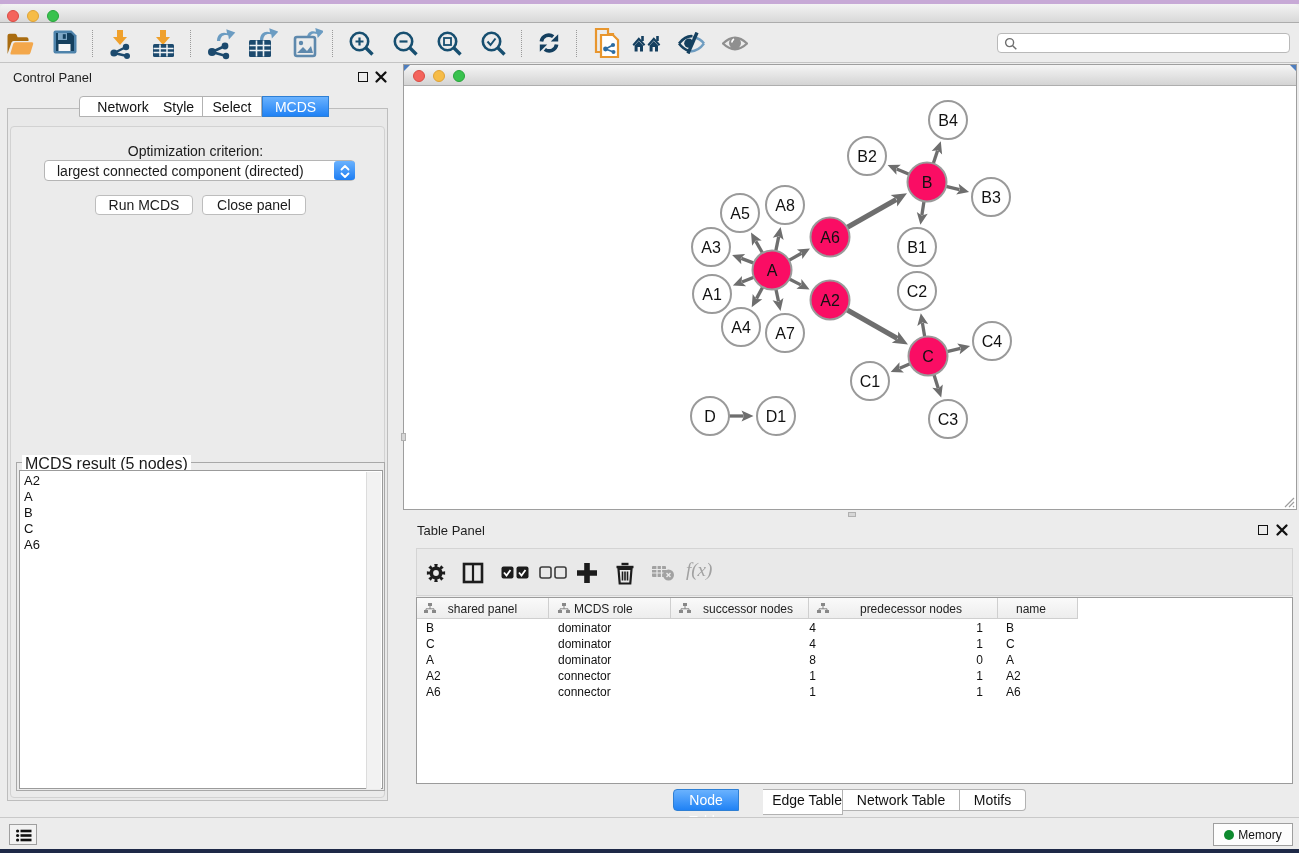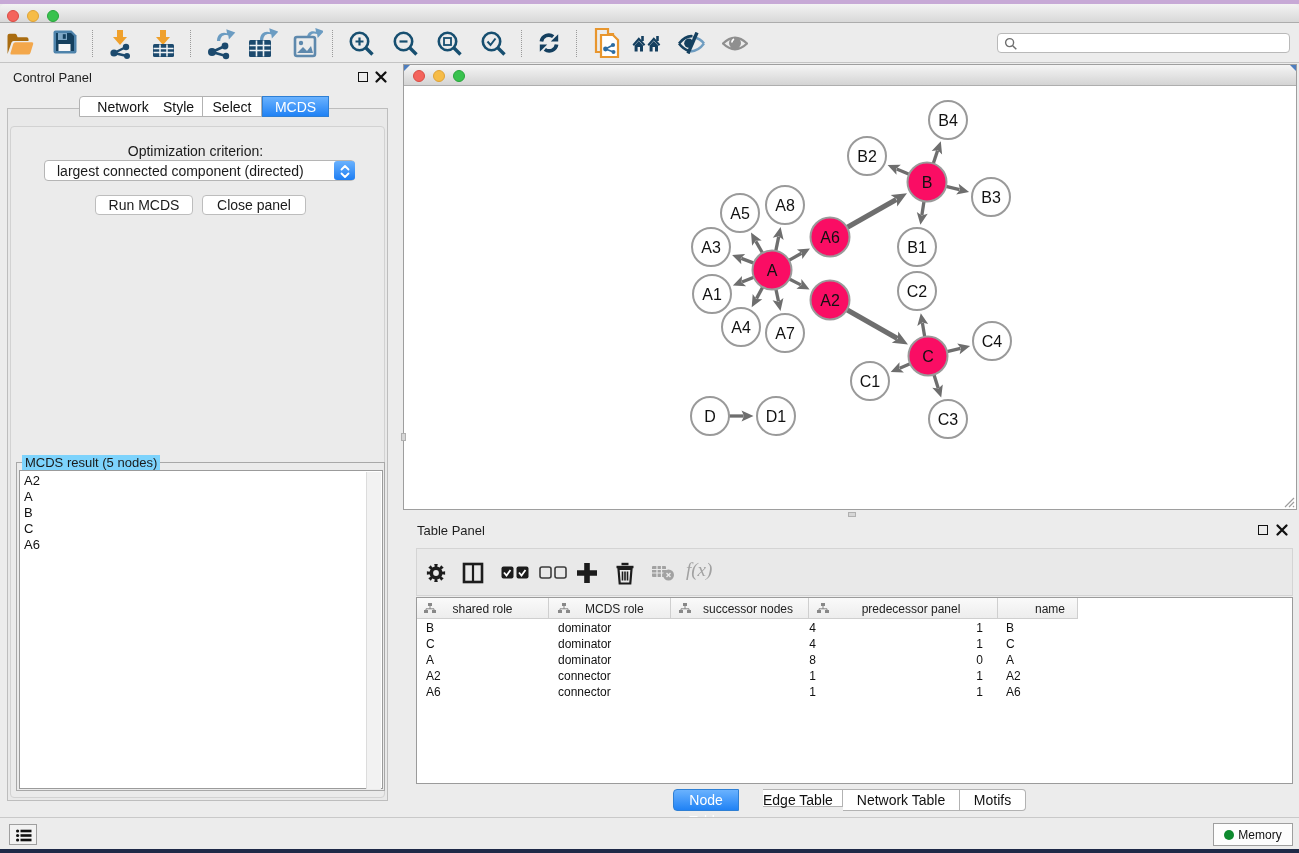--- a/index.html
+++ b/index.html
@@ -171,21 +171,21 @@
       <svg class="abs" style="left:5px;top:3px" width="12" height="15" viewBox="0 0 12 15">
         <path d="M2.5 5.5 L6 2 L9.5 5.5" fill="none" stroke="#fff" stroke-width="1.8" stroke-linecap="round" stroke-linejoin="round"></path>
         <path d="M2.5 9.5 L6 13 L9.5 9.5" fill="none" stroke="#fff" stroke-width="1.8" stroke-linecap="round" stroke-linejoin="round"></path>
       </svg>
     </div>
   </div>
   <div class="abs" style="left:95px;top:131px;width:98px;height:20px;background:#fff;border:1px solid #bdbdbd;border-radius:4px;text-align:center;line-height:19px;font-size:14px;color:#1a1a1a">Run MCDS</div>
   <div class="abs" style="left:202px;top:131px;width:104px;height:20px;background:#fff;border:1px solid #bdbdbd;border-radius:4px;text-align:center;line-height:19px;font-size:14px;color:#1a1a1a">Close panel</div>
 
   <div class="abs" style="left:16px;top:398px;width:369px;height:329px;border:1px solid #a8a8a8"></div>
-  <div class="abs" style="left:22px;top:391px;font-size:13px;color:#1a1a1a;background:#7dd3fc;padding:0 3px">MCDS result (5 nodes)</div>
+  <div class="abs" style="left:22px;top:391px;font-size:16px;color:#1a1a1a;background:#ffffff;padding:0 3px">MCDS result (5 nodes)</div>
   <div class="abs" style="left:19px;top:406px;width:364px;height:319px;background:#fff;border:1px solid #9b9b9b">
     <div class="abs" style="left:346px;top:1px;width:15px;height:317px;background:#f2f2f2;border-left:1px solid #dcdcdc"></div>
     <div style="padding:2px 0 0 4px;font-size:13px;line-height:16px;color:#111">A2<br>A<br>B<br>C<br>A6</div>
   </div>
 </div>
 
 <div class="abs" style="left:403px;top:64px;width:894px;height:446px;border:1px solid #9e9e9e;background:#fff">
   <div class="abs" style="left:0;top:0;width:892px;height:21px;background:linear-gradient(#f5f5f5,#d4d4d4);border-bottom:1px solid #aeaeae">
     <div class="tl" style="left:9px;top:5px;background:#f4645c;border:0.5px solid #d94c44"></div>
     <div class="tl" style="left:29px;top:5px;background:#f6bc47;border:0.5px solid #dfa336"></div>
@@ -348,49 +348,49 @@
     </div>
     <div class="abs" style="left:0;top:0;width:661px;height:21px;font-size:12px;color:#222">
       <svg class="abs hier" style="left:7px;top:5px" width="12" height="11" viewBox="0 0 12 11">
           <g fill="#888">
             <rect x="4" y="0" width="4" height="3"></rect>
             <rect x="0" y="7" width="4" height="3"></rect>
             <rect x="8" y="7" width="4" height="3"></rect>
             <path d="M6 3 v2 M2 7 v-1.2 h8 V7 M6 5 v1" stroke="#888" stroke-width="1" fill="none"></path>
           </g>
         </svg>
-      <div class="abs" style="left:14px;top:4px;width:103px;text-align:center">shared role</div>
+      <div class="abs" style="left:14px;top:4px;width:103px;text-align:center">shared panel</div>
       <svg class="abs hier" style="left:141px;top:5px" width="12" height="11" viewBox="0 0 12 11">
           <g fill="#888">
             <rect x="4" y="0" width="4" height="3"></rect>
             <rect x="0" y="7" width="4" height="3"></rect>
             <rect x="8" y="7" width="4" height="3"></rect>
             <path d="M6 3 v2 M2 7 v-1.2 h8 V7 M6 5 v1" stroke="#888" stroke-width="1" fill="none"></path>
           </g>
         </svg>
-      <div class="abs" style="left:168px;top:4px;width:58px;text-align:center;white-space:nowrap">MCDS role</div>
+      <div class="abs" style="left:157px;top:4px;width:58px;text-align:center;white-space:nowrap">MCDS role</div>
       <svg class="abs hier" style="left:262px;top:5px" width="12" height="11" viewBox="0 0 12 11">
           <g fill="#888">
             <rect x="4" y="0" width="4" height="3"></rect>
             <rect x="0" y="7" width="4" height="3"></rect>
             <rect x="8" y="7" width="4" height="3"></rect>
             <path d="M6 3 v2 M2 7 v-1.2 h8 V7 M6 5 v1" stroke="#888" stroke-width="1" fill="none"></path>
           </g>
         </svg>
       <div class="abs" style="left:281px;top:4px;width:100px;text-align:center;white-space:nowrap">successor nodes</div>
       <svg class="abs hier" style="left:400px;top:5px" width="12" height="11" viewBox="0 0 12 11">
           <g fill="#888">
             <rect x="4" y="0" width="4" height="3"></rect>
             <rect x="0" y="7" width="4" height="3"></rect>
             <rect x="8" y="7" width="4" height="3"></rect>
             <path d="M6 3 v2 M2 7 v-1.2 h8 V7 M6 5 v1" stroke="#888" stroke-width="1" fill="none"></path>
           </g>
         </svg>
-      <div class="abs" style="left:434px;top:4px;width:120px;text-align:center;white-space:nowrap">predecessor panel</div>
-      <div class="abs" style="left:580px;top:4px;width:68px;text-align:right">name</div>
+      <div class="abs" style="left:434px;top:4px;width:120px;text-align:center;white-space:nowrap">predecessor nodes</div>
+      <div class="abs" style="left:580px;top:4px;width:68px;text-align:center">name</div>
     </div>
 
     <div class="abs" style="left:0;top:22px;width:875px;font-size:12px;color:#111">
       <div style="height:16px;position:relative">
           <span class="abs" style="left:9px;top:1px">B</span>
           <span class="abs" style="left:141px;top:1px">dominator</span>
           <span class="abs" style="left:300px;top:1px;width:99px;text-align:right">4</span>
           <span class="abs" style="left:467px;top:1px;width:99px;text-align:right">1</span>
           <span class="abs" style="left:589px;top:1px">B</span>
         </div>
@@ -420,21 +420,21 @@
           <span class="abs" style="left:141px;top:1px">connector</span>
           <span class="abs" style="left:300px;top:1px;width:99px;text-align:right">1</span>
           <span class="abs" style="left:467px;top:1px;width:99px;text-align:right">1</span>
           <span class="abs" style="left:589px;top:1px">A6</span>
         </div>
     </div>
   </div>
 
   <div class="abs" style="left:270px;top:271px;height:22px;font-size:14px">
     <div class="abs" style="left:0;top:0;width:66px;height:22px;background:linear-gradient(#6ab2fe,#2082f5);border:1px solid #2e7fd4;border-radius:4px 0 0 4px;text-align:center;line-height:21px;color:#fff">Node Table</div>
-    <div class="abs" style="left:90px;top:0;width:80px;height:18px;background:#fff;border:1px solid #b2b2b2;border-left:none;text-align:left;line-height:21px;color:#111">Edge Table</div>
+    <div class="abs" style="left:90px;top:0;width:80px;height:26px;background:#fff;border:1px solid #b2b2b2;border-left:none;text-align:right;line-height:21px;color:#111">Edge Table</div>
     <div class="abs" style="left:170px;top:0;width:117px;height:22px;background:#fff;border:1px solid #b2b2b2;border-left:none;text-align:center;line-height:21px;color:#111">Network Table</div>
     <div class="abs" style="left:287px;top:0;width:66px;height:22px;background:#fff;border:1px solid #b2b2b2;border-left:none;border-radius:0 4px 4px 0;text-align:center;line-height:21px;color:#111">Motifs</div>
   </div>
 </div>
 
 <div class="abs" style="left:0;top:817px;width:1299px;height:32px;background:#ececec;border-top:1px solid #c9c9c9">
   <div class="abs" style="left:9px;top:6px;width:28px;height:21px;background:#f2f2f2;border:1px solid #9f9f9f">
     <svg class="abs" style="left:6px;top:4px" width="16" height="13" viewBox="0 0 16 13">
       <g fill="#111">
           <circle cx="1.6" cy="2" r="1.6"></circle>

